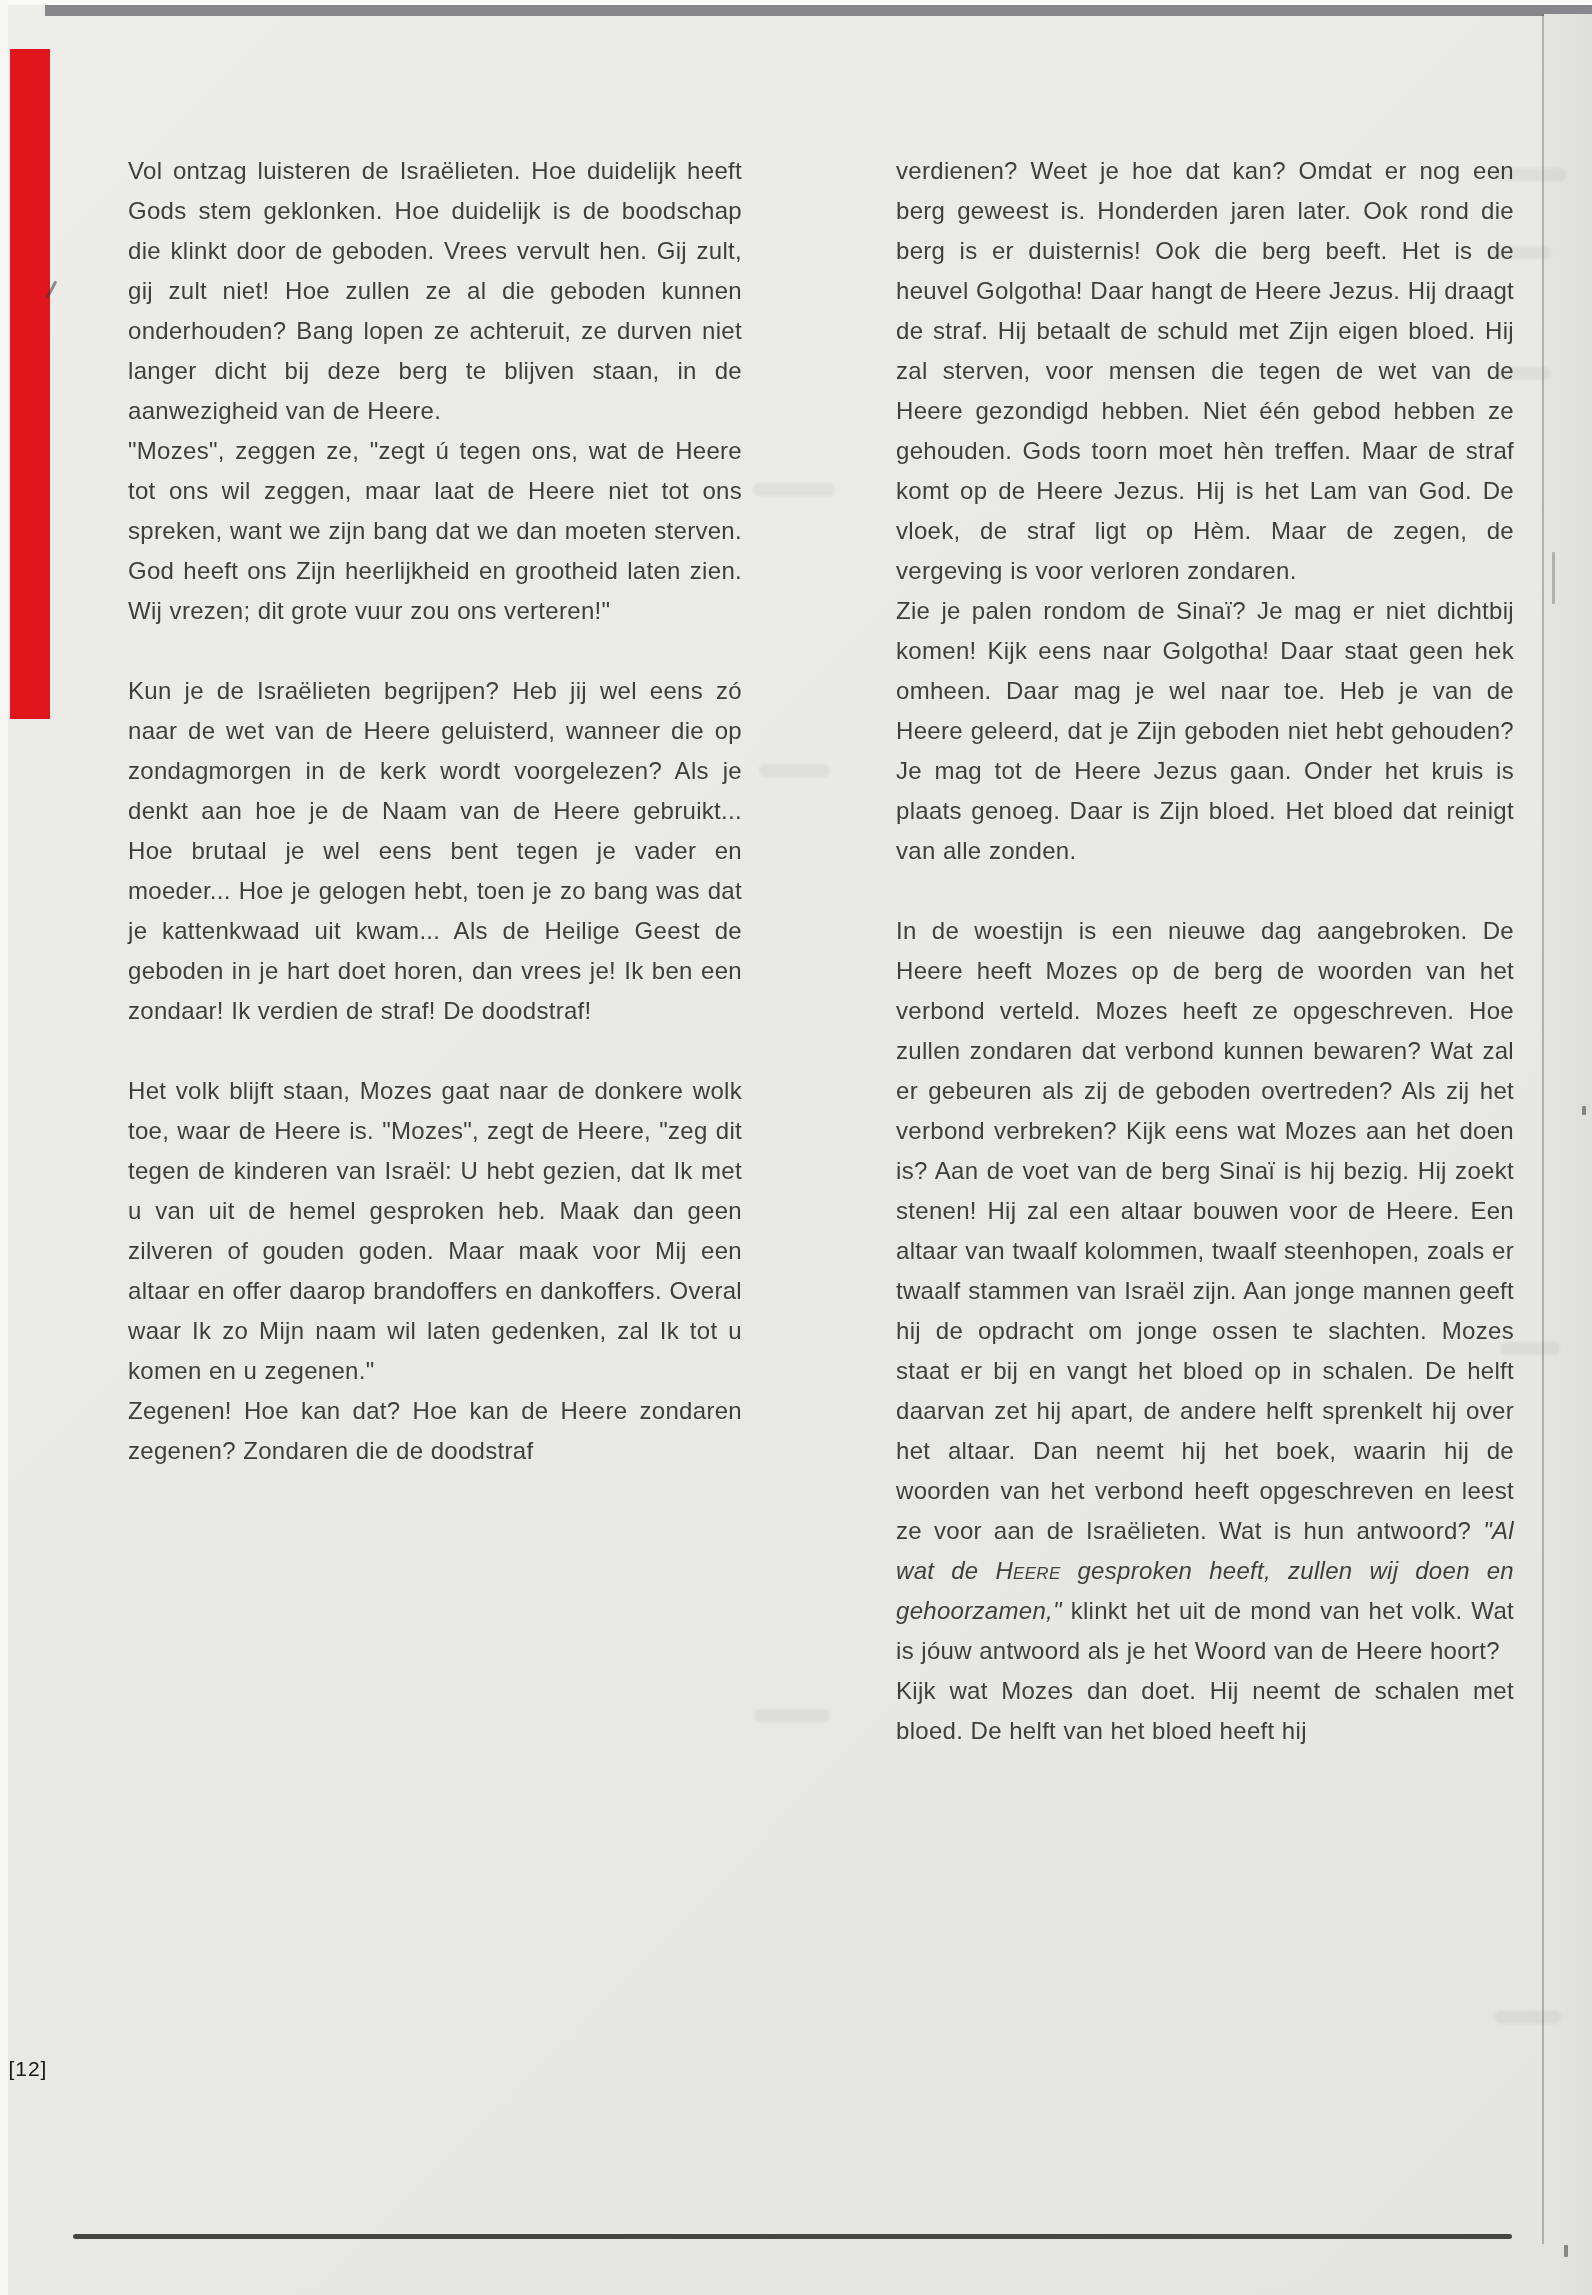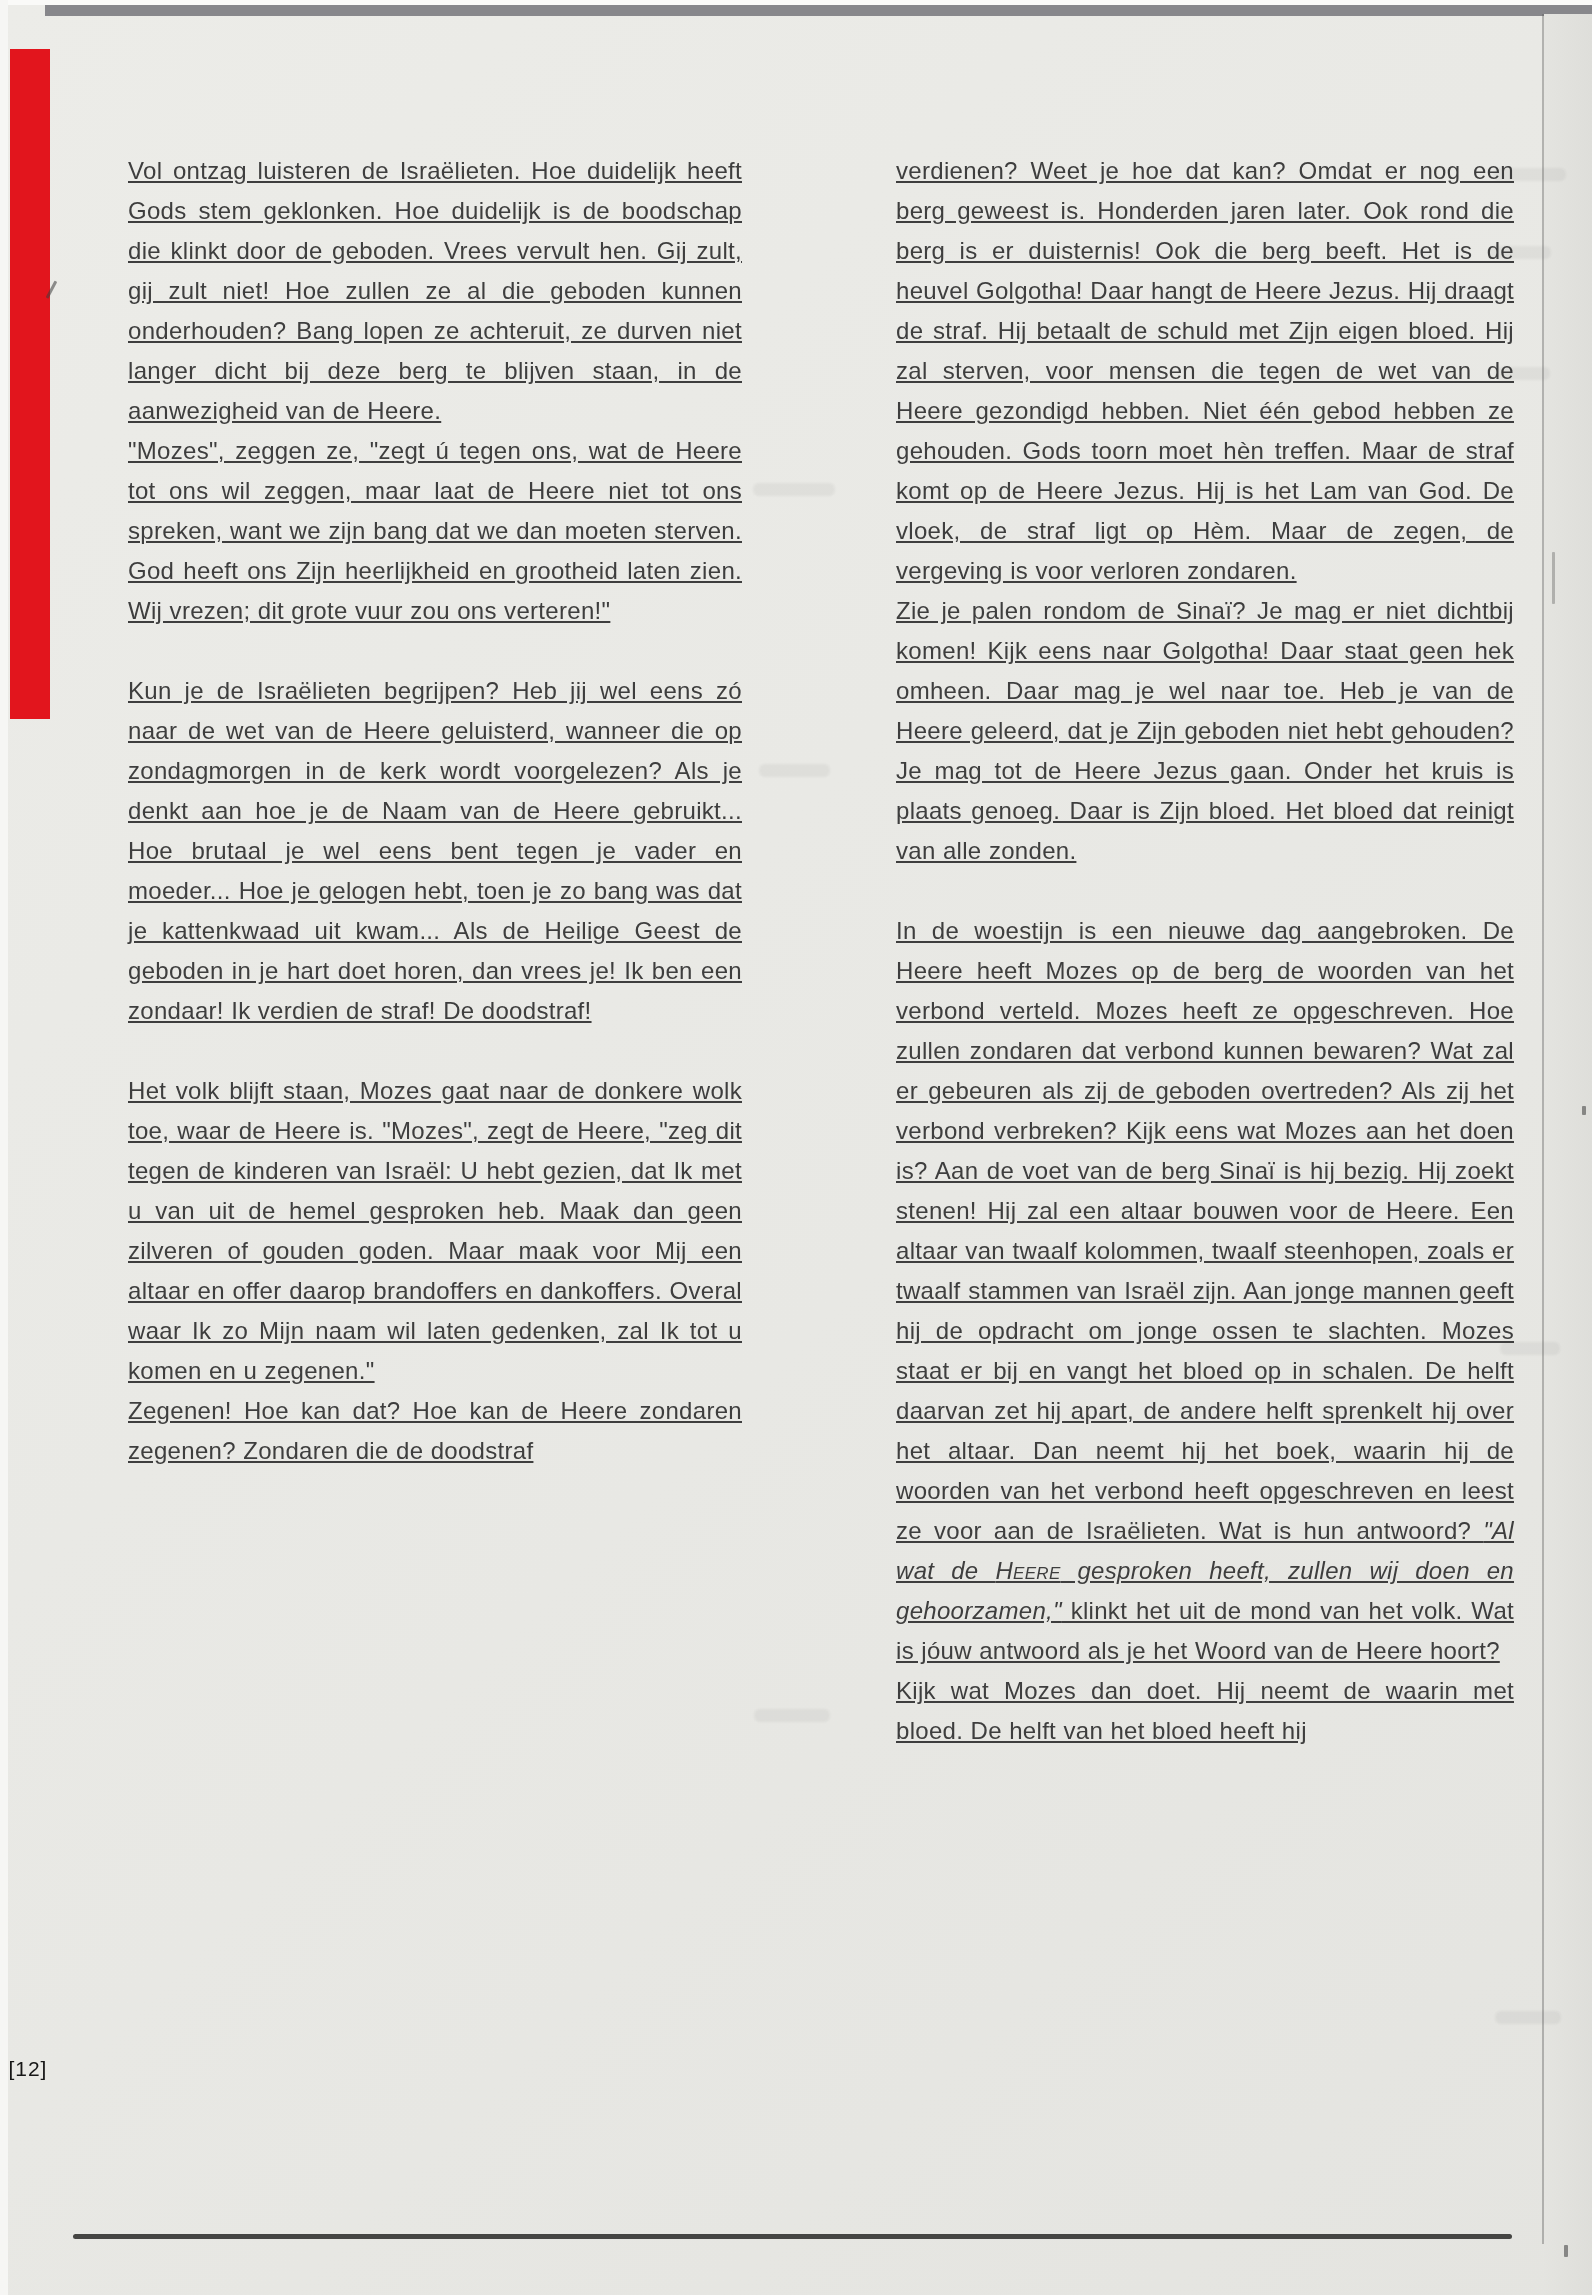--- a/index.html
+++ b/index.html
@@ -58,21 +58,21 @@
     position: absolute;
     top: 151px;
     color: #3e3e3e;
     font-size: 24px;
     line-height: 40px;
     letter-spacing: 0.3px;
     word-spacing: 0.4px;
   }
   .text-column.left  { left: 128px;  width: 614px; }
   .text-column.right { left: 896px; width: 618px; }
-  .section { margin: 0 0 40px 0; text-decoration: underline; }
+  .section { margin: 0 0 40px 0; }
   .section:last-child { margin-bottom: 0; }
   .section p { margin: 0; text-align: justify; }
   .section p:last-child {  }
   .seg-normal { font-style: normal; }
   .seg-italic { font-style: italic; }
   .seg-italic-smallcaps { font-style: italic; font-variant: small-caps; }
   .page-number {
     position: absolute;
     left: 8.6px;
     top: 2057px;
@@ -120,18 +120,18 @@
     </div>
   </div>
 
 <div class="text-column right">
     <div class="section">
       <p><span class="seg-normal">verdienen? Weet je hoe dat kan? Omdat er nog een berg geweest is. Honderden jaren later. Ook rond die berg is er duisternis! Ook die berg beeft. Het is de heuvel Golgotha! Daar hangt de Heere Jezus. Hij draagt de straf. Hij betaalt de schuld met Zijn eigen bloed. Hij zal sterven, voor mensen die tegen de wet van de Heere gezondigd hebben. Niet één gebod hebben ze gehouden. Gods toorn moet hèn treffen. Maar de straf komt op de Heere Jezus. Hij is het Lam van God. De vloek, de straf ligt op Hèm. Maar de zegen, de vergeving is voor verloren zondaren.</span></p>
       <p><span class="seg-normal">Zie je palen rondom de Sinaï? Je mag er niet dichtbij komen! Kijk eens naar Golgotha! Daar staat geen hek omheen. Daar mag je wel naar toe. Heb je van de Heere geleerd, dat je Zijn geboden niet hebt gehouden? Je mag tot de Heere Jezus gaan. Onder het kruis is plaats genoeg. Daar is Zijn bloed. Het bloed dat reinigt van alle zonden.</span></p>
     </div>
     <div class="section">
       <p><span class="seg-normal">In de woestijn is een nieuwe dag aangebroken. De Heere heeft Mozes op de berg de woorden van het verbond verteld. Mozes heeft ze opgeschreven. Hoe zullen zondaren dat verbond kunnen bewaren? Wat zal er gebeuren als zij de geboden overtreden? Als zij het verbond verbreken? Kijk eens wat Mozes aan het doen is? Aan de voet van de berg Sinaï is hij bezig. Hij zoekt stenen! Hij zal een altaar bouwen voor de Heere. Een altaar van twaalf kolommen, twaalf steenhopen, zoals er twaalf stammen van Israël zijn. Aan jonge mannen geeft hij de opdracht om jonge ossen te slachten. Mozes staat er bij en vangt het bloed op in schalen. De helft daarvan zet hij apart, de andere helft sprenkelt hij over het altaar. Dan neemt hij het boek, waarin hij de woorden van het verbond heeft opgeschreven en leest ze voor aan de Israëlieten. Wat is hun antwoord? </span><span class="seg-italic">"Al wat de </span><span class="seg-italic-smallcaps">Heere</span><span class="seg-italic"> gesproken heeft, zullen wij doen en gehoorzamen,"</span><span class="seg-normal"> klinkt het uit de mond van het volk. Wat is jóuw antwoord als je het Woord van de Heere hoort?</span></p>
-      <p><span class="seg-normal">Kijk wat Mozes dan doet. Hij neemt de waarin met bloed. De helft van het bloed heeft hij</span></p>
+      <p><span class="seg-normal">Kijk wat Mozes dan doet. Hij neemt de schalen met bloed. De helft van het bloed heeft hij</span></p>
     </div>
   </div>
 
 <div class="page-number">[12]</div>
 
 
 </body></html>

